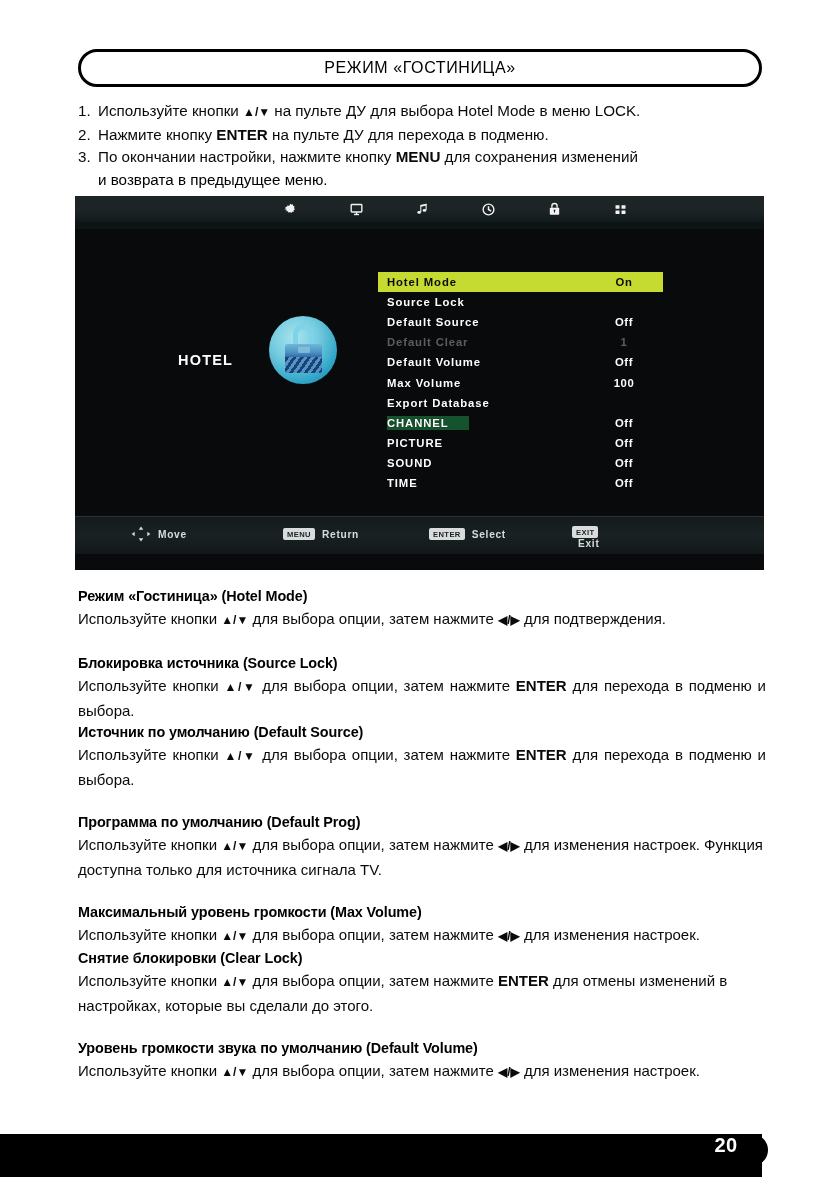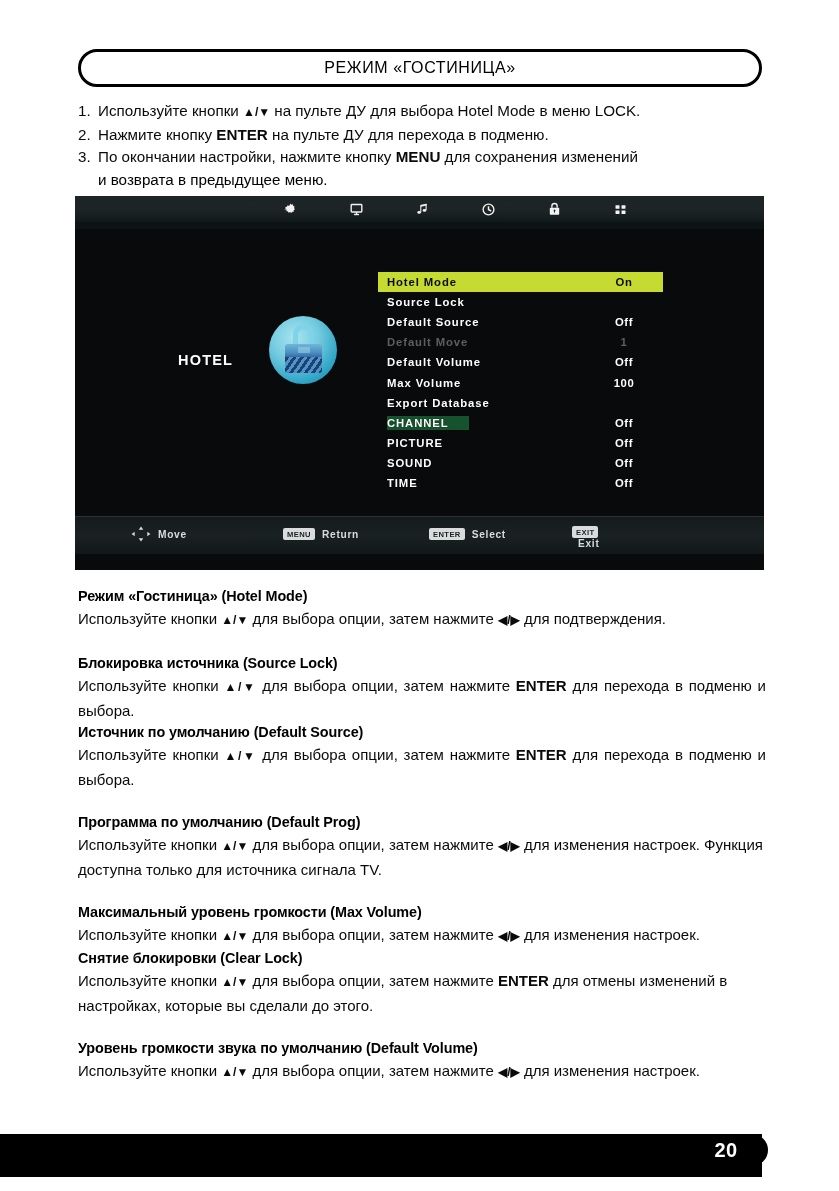--- a/index.html
+++ b/index.html
@@ -306,21 +306,20 @@
   }
   .page-pill {
     position: absolute;
     left: 690px;
     top: 1134px;
     width: 78px;
     height: 32px;
     background: #000000;
     border-radius: 0 22px 22px 0;
     display: flex;
-    align-items: center;
     justify-content: center;
   }
   .page-num {
     color: #ffffff;
     font-size: 20px;
     font-weight: bold;
     letter-spacing: 0.5px;
     padding-right: 6px;
   }
 </style>
@@ -431,21 +430,21 @@
       <span class="label">Source Lock</span>
       <span class="value"></span>
     </div>
 
     <div class="menu-row">
       <span class="label">Default Source</span>
       <span class="value">Off</span>
     </div>
 
     <div class="menu-row disabled">
-      <span class="label">Default Move</span>
+      <span class="label">Default Clear</span>
       <span class="value">1</span>
     </div>
 
     <div class="menu-row">
       <span class="label">Default Volume</span>
       <span class="value">Off</span>
     </div>
 
     <div class="menu-row">
       <span class="label">Max Volume</span>

